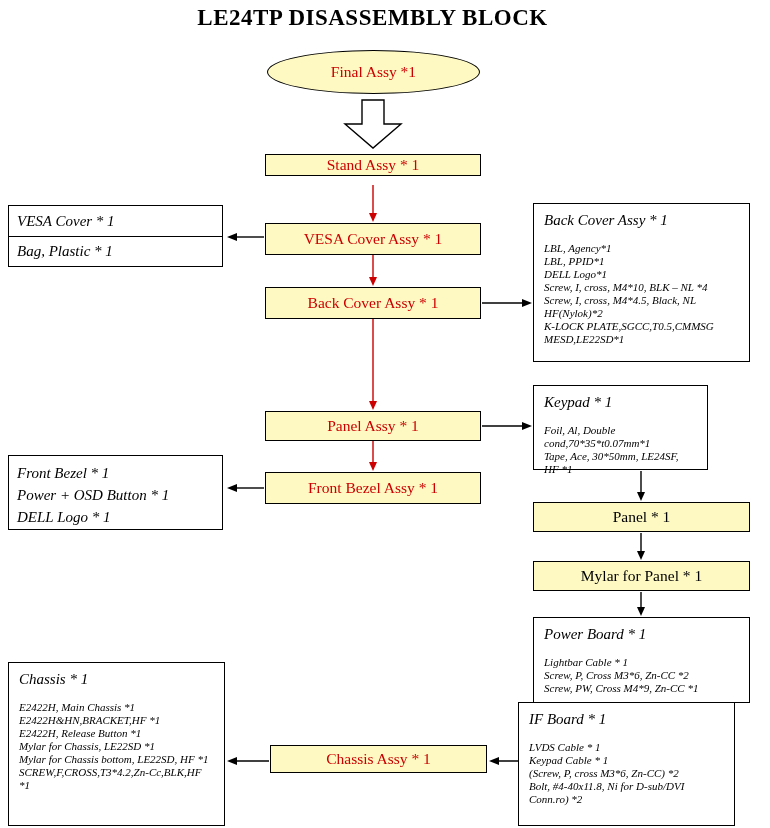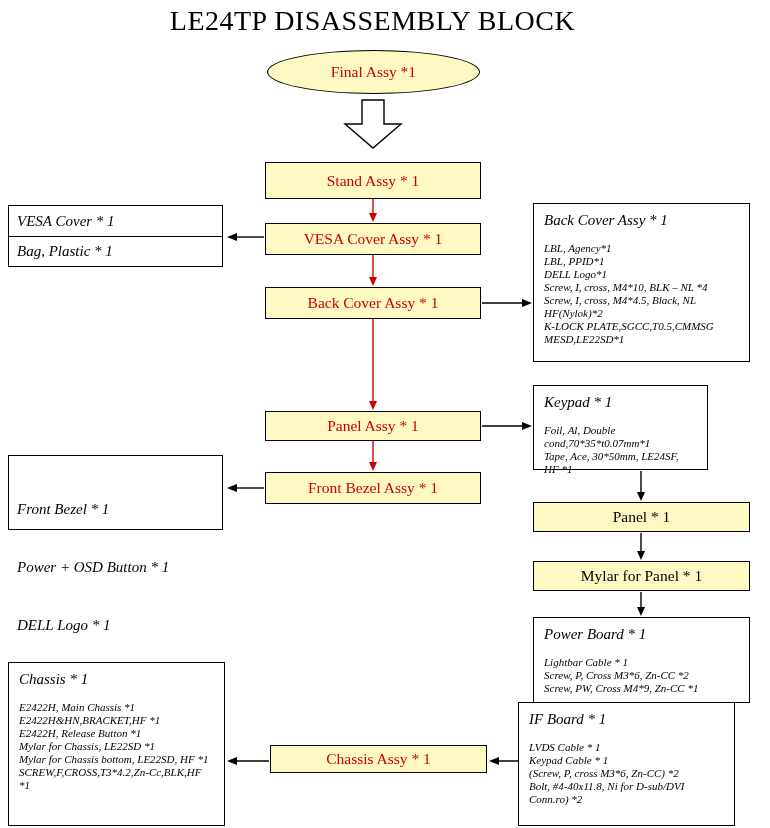--- a/index.html
+++ b/index.html
@@ -1,32 +1,32 @@
 <!DOCTYPE html>
 <html style="--flow-accent: #cc0000; --line: #000000; --background: #ffffff;"><head>
 <meta charset="utf-8">
 <style>
   * { margin:0; padding:0; box-sizing:border-box; }
   html,body { background:#ffffff; }
   body { font-family:"Liberation Serif", serif; color:#000; }
   .canvas { position:relative; width:770px; height:828px; background:#fff; overflow:hidden; }
   .arrows { position:absolute; left:0; top:0; z-index:0; pointer-events:none; }
   .title { position:absolute; top:5px; left:0; width:745px; text-align:center;
-           font-size:28px; font-weight:400; letter-spacing:0.5px; }
+           font-size:23px; font-weight:700; letter-spacing:0.5px; }
   .node { position:absolute; z-index:1; border:1px solid #000; background:#fef9c3;
           display:flex; align-items:center; justify-content:center; font-size:15.5px; }
   .red { color:var(--flow-accent, #cc0000); }
   .ellipse { border-radius:50%; }
   .detail { position:absolute; z-index:1; border:1px solid #000; background:#fff;font-style:italic; }
   .detail-title { font-size:15px; padding:8px 12px 0 10px; }
   .detail-lines { padding:13px 12px 4px 10px; font-size:11px; line-height:13px; }
   .split-row { height:30px; display:flex; align-items:center; padding:0 8px; font-size:15px; }
   .split-row + .split-row { border-top:1px solid #000; }
   .plain { padding:6px 8px; }
-  .plain-row { font-size:15px; line-height:22px;margin-top:36px; }
+  .plain-row { font-size:15px; line-height:22px; }
   .s-red { stroke:var(--flow-accent, #cc0000); stroke-width:1.4; }
   .f-red { fill:var(--flow-accent, #cc0000); }
   .s-blk { stroke:#000; stroke-width:1.4; }
   .f-blk { fill:#000; }
   .block-arrow { fill:#fff; stroke:#000; stroke-width:1.4; }
 </style>
 </head>
 <body>
 
 <div class="canvas">
@@ -72,21 +72,21 @@
     <polygon class="f-blk" points="641,560 637,551 645,551"></polygon>
 
     <line class="s-blk" x1="641" y1="592" x2="641" y2="608"></line>
     <polygon class="f-blk" points="641,616 637,607 645,607"></polygon>
   </svg>
 
   <div class="title">LE24TP DISASSEMBLY BLOCK</div>
 
   <div class="node red ellipse" style="left:267px;top:50px;width:213px;height:44px">Final Assy *1</div>
 
-  <div class="node red" style="left:265px;top:162px;width:216px;height:37px">Stand Assy * 1</div>
+  <div class="node red" style="left:265px;top:154px;width:216px;height:22px">Stand Assy * 1</div>
 
   <div class="node red" style="left:265px;top:223px;width:216px;height:32px">VESA Cover Assy * 1</div>
 
   <div class="node red" style="left:265px;top:287px;width:216px;height:32px">Back Cover Assy * 1</div>
 
   <div class="node red" style="left:265px;top:411px;width:216px;height:30px">Panel Assy * 1</div>
 
   <div class="node red" style="left:265px;top:472px;width:216px;height:32px">Front Bezel Assy * 1</div>
 
   <div class="node red" style="left:270px;top:745px;width:217px;height:28px">Chassis Assy * 1</div>

